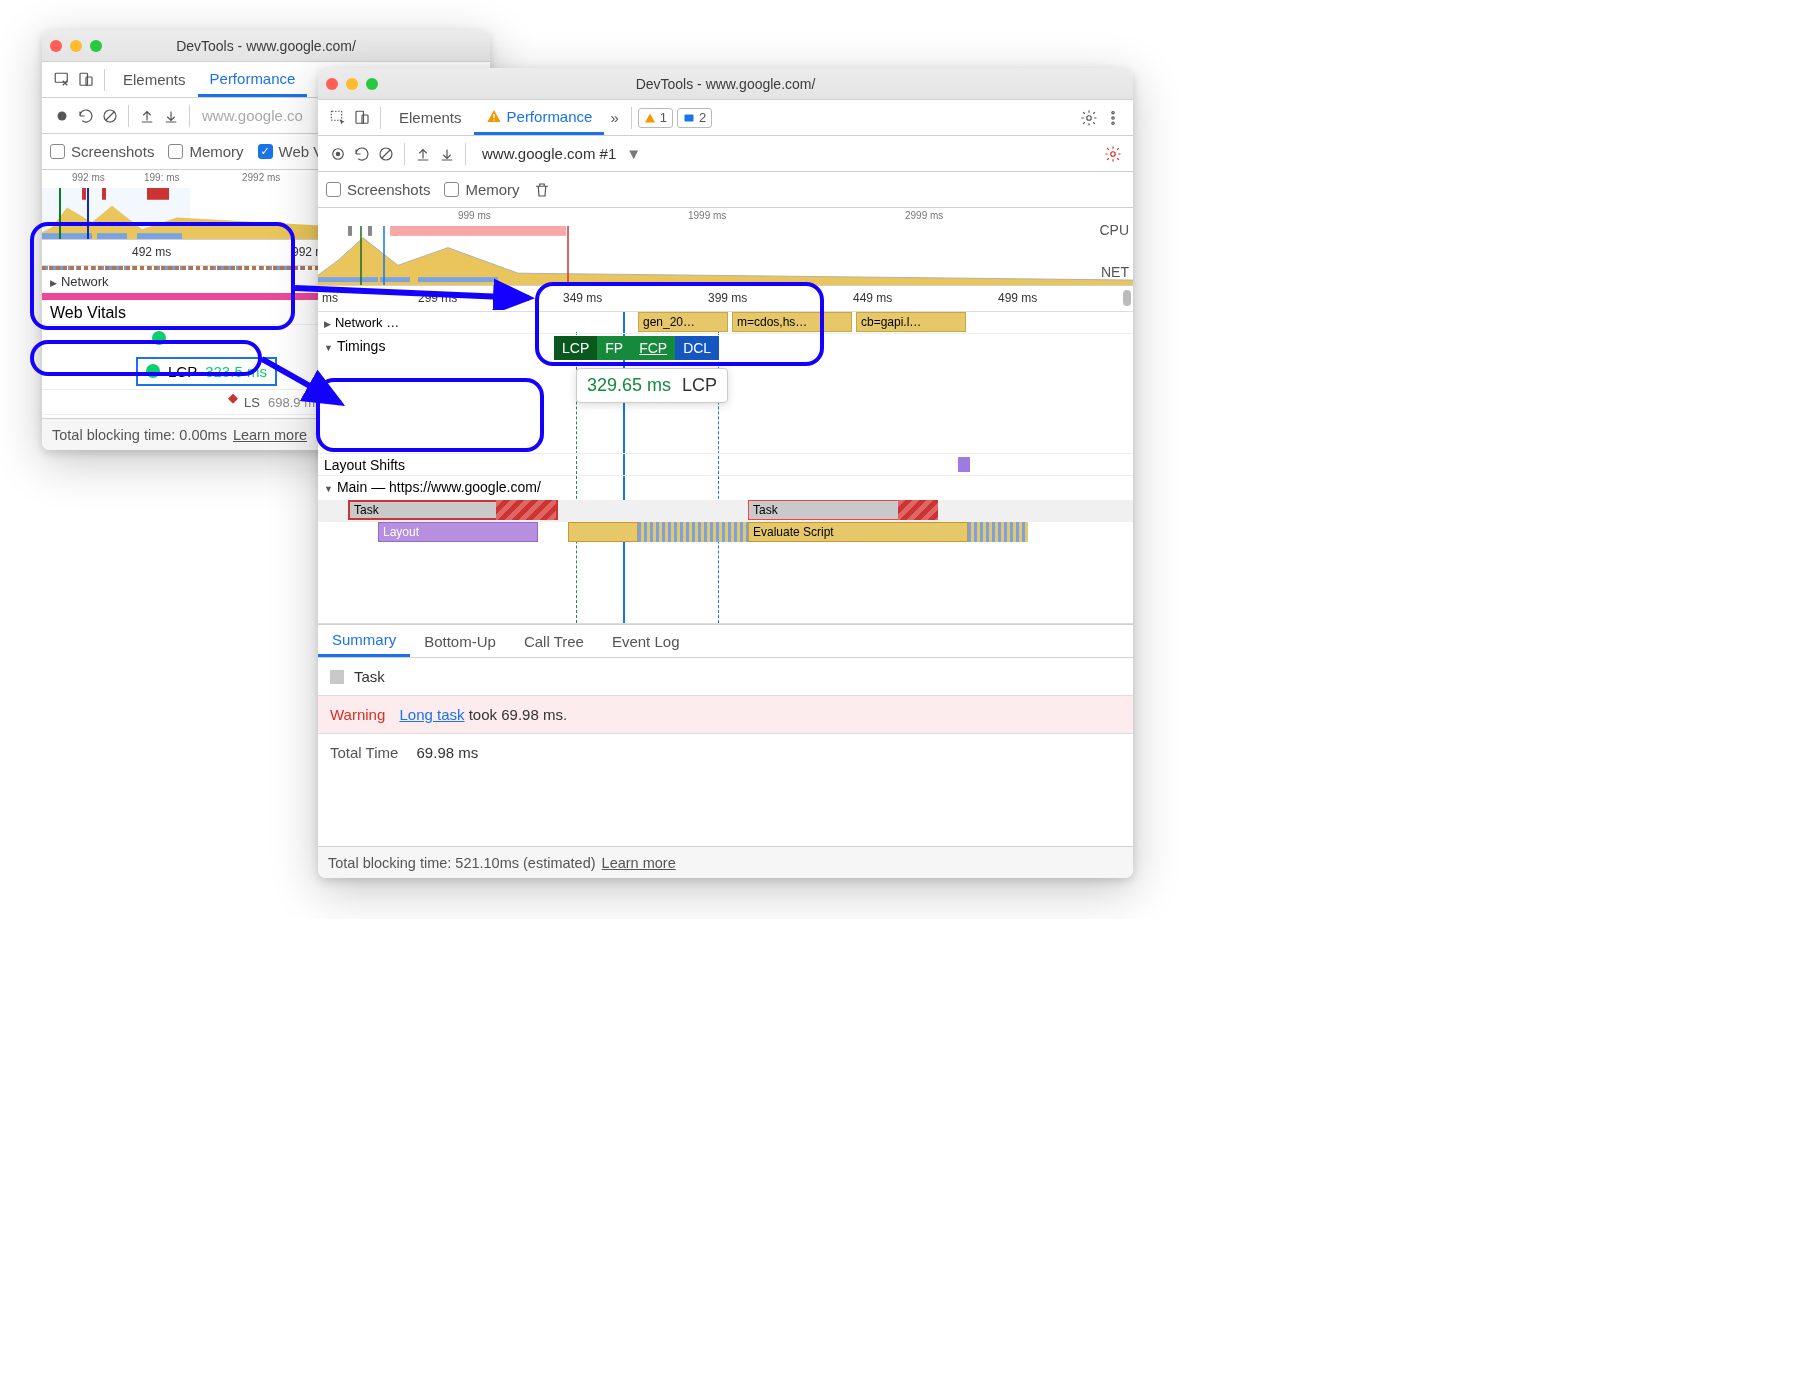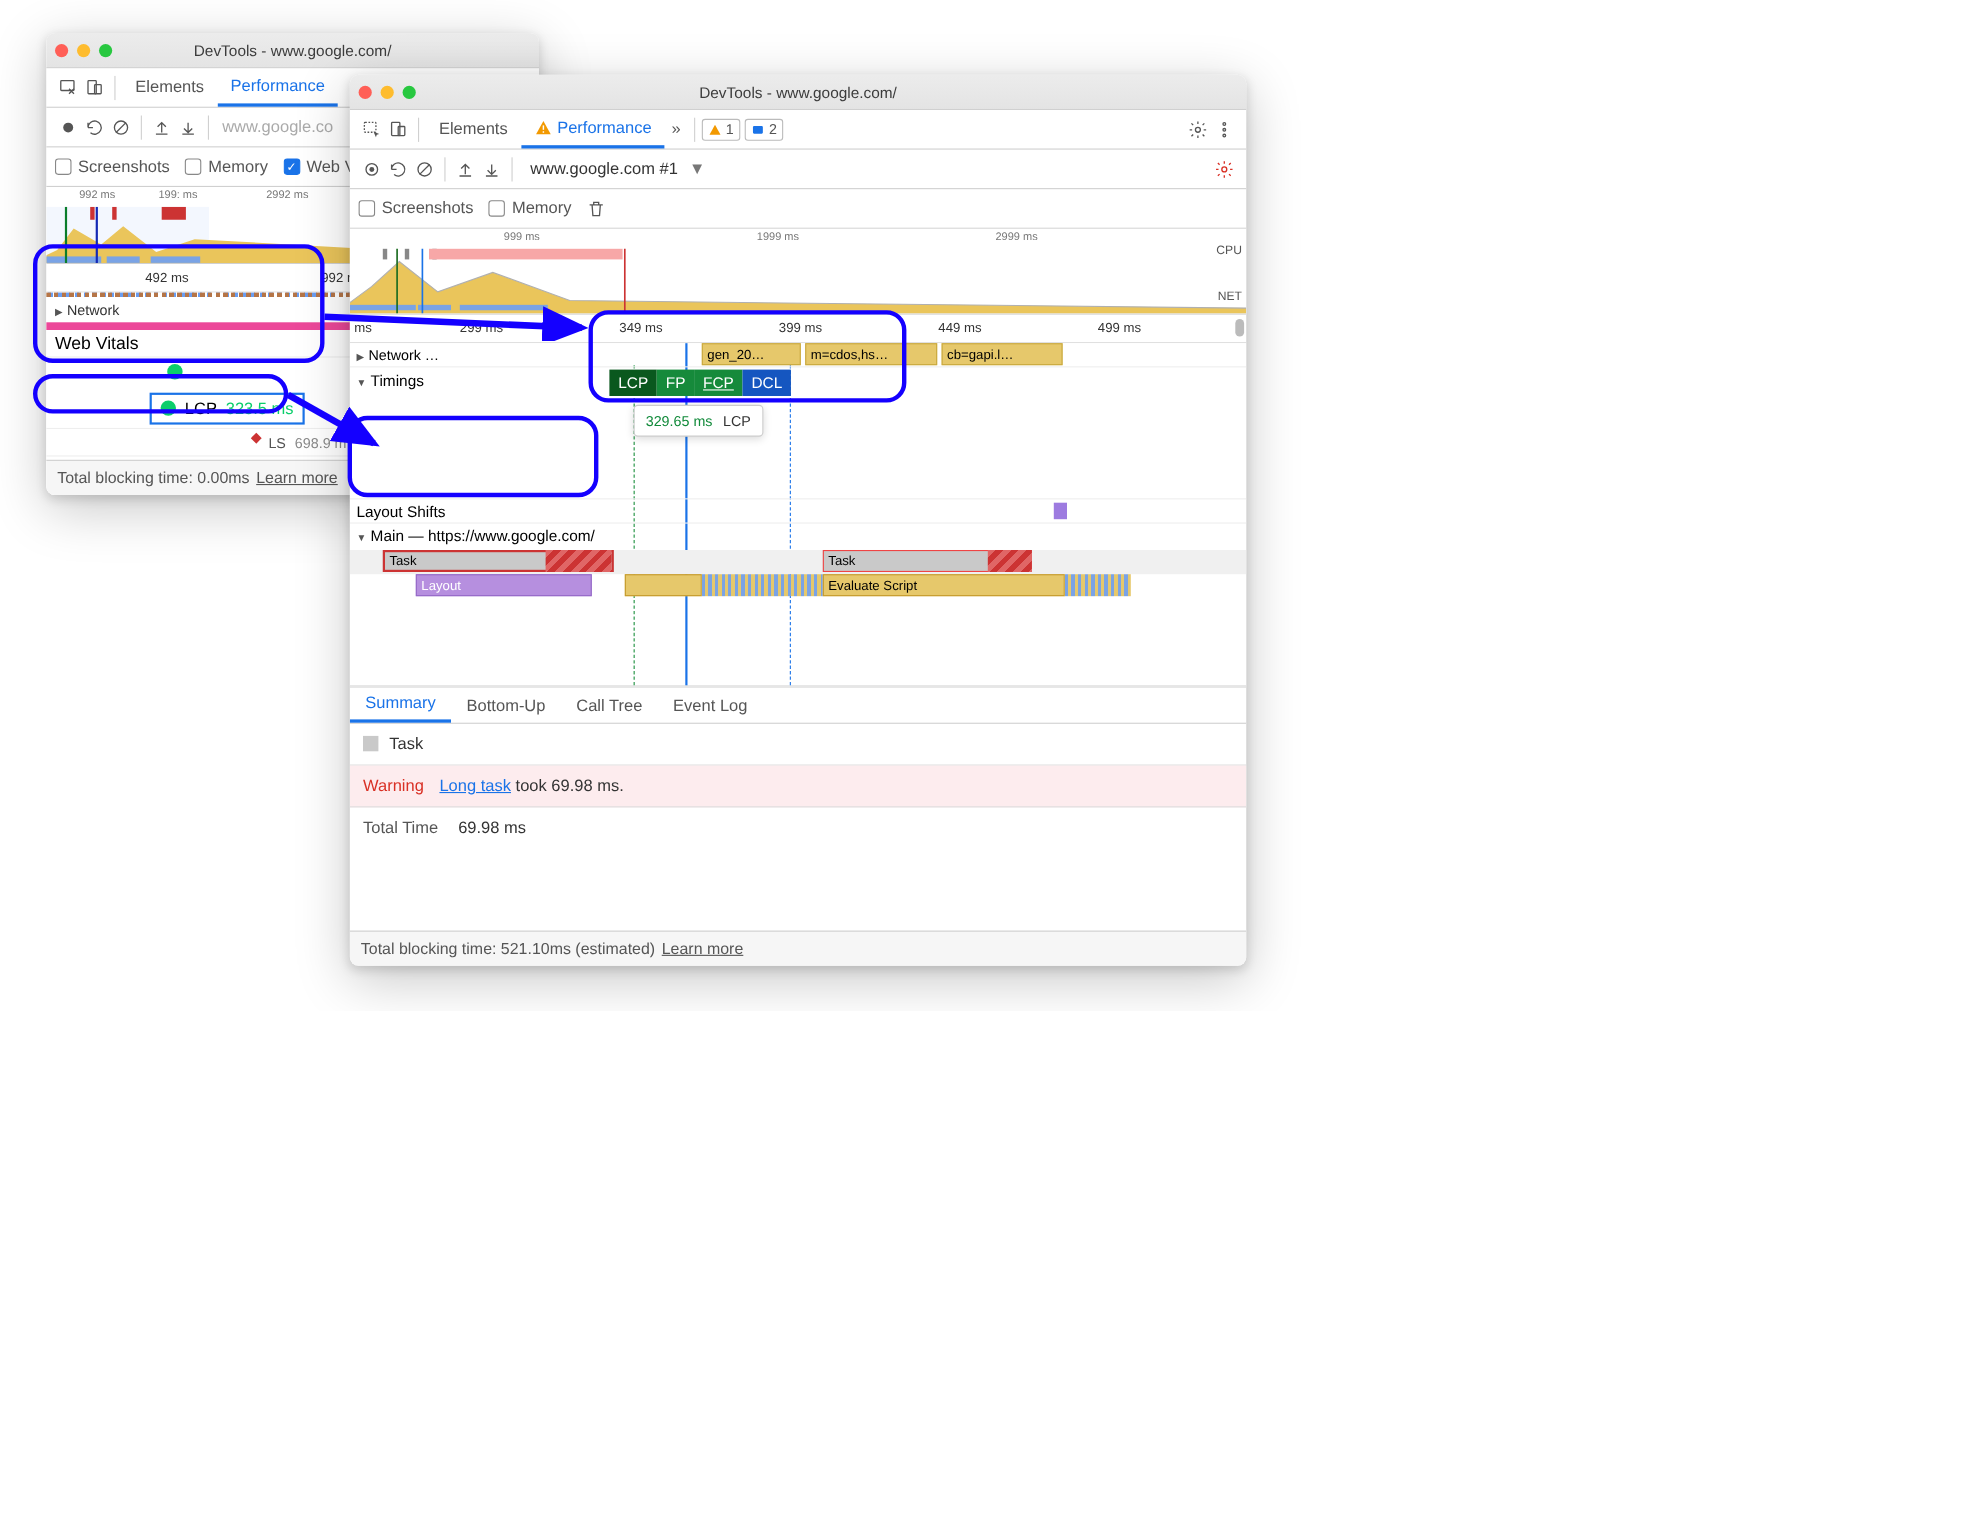--- a/index.html
+++ b/index.html
@@ -42,23 +42,23 @@
   .statusbar a{color:#555;text-decoration:underline;margin-left:6px;}
   .tabbar2{display:flex;height:34px;border-top:1px solid #d0d0d0;border-bottom:1px solid #d0d0d0;}
   .tabbar2 .t2{padding:0 14px;display:flex;align-items:center;font-size:15px;color:#555;cursor:pointer;}
   .tabbar2 .t2.on{color:#1a73e8;border-bottom:3px solid #1a73e8;}
   .warn-row{background:#fdecee;padding:10px 12px;font-size:15px;color:#333;border-bottom:1px solid #ddd;}
   .warn-row .w{color:#d93025;margin-right:10px;}
   .warn-row a{color:#1a73e8;text-decoration:underline;}
   .summary-body{padding:10px 12px;font-size:15px;color:#333;}
   .gear-red{color:#d93025;}
   .count-pill{display:inline-flex;align-items:center;height:20px;border:1px solid #bbb;border-radius:3px;font-size:13px;padding:0 5px;gap:4px;}
-  .ylabel{position:absolute;right:4px;font-size:11px;color:#555;}
+  .ylabel{position:absolute;right:4px;font-size:14px;color:#555;}
   .task-bar{position:absolute;height:20px;background:#ccc;border:1px solid #ef4444;font-size:12px;padding-left:4px;display:flex;align-items:center;overflow:hidden;white-space:nowrap;}
-  .tooltip{position:absolute;background:#fff;border:1px solid #ccc;border-radius:4px;box-shadow:0 2px 8px rgba(0,0,0,.15);padding:6px 10px;font-size:13px;color:#333;}
+  .tooltip{position:absolute;background:#fff;border:1px solid #ccc;border-radius:4px;box-shadow:0 2px 8px rgba(0,0,0,.15);padding:6px 10px;font-size:18px;color:#333;}
   .stripes{background:repeating-linear-gradient(135deg,#3b78e7,#3b78e7 6px,#2a5bb5 6px,#2a5bb5 12px);}
 </style>
 </head>
 <body>
 
 <div class="window win-a">
   <div class="titlebar">
     <span class="tl-dot red"></span>
     <span class="tl-dot yellow"></span>
     <span class="tl-dot green"></span>

